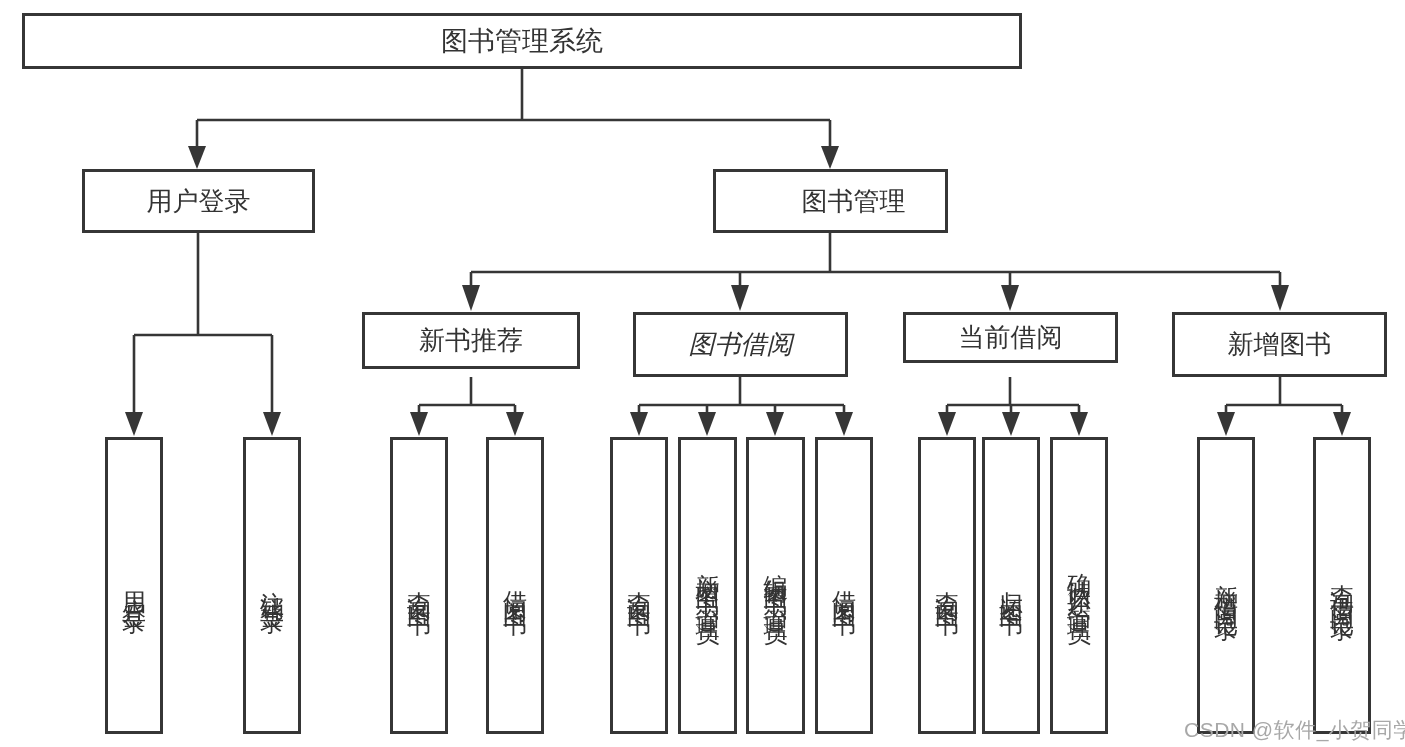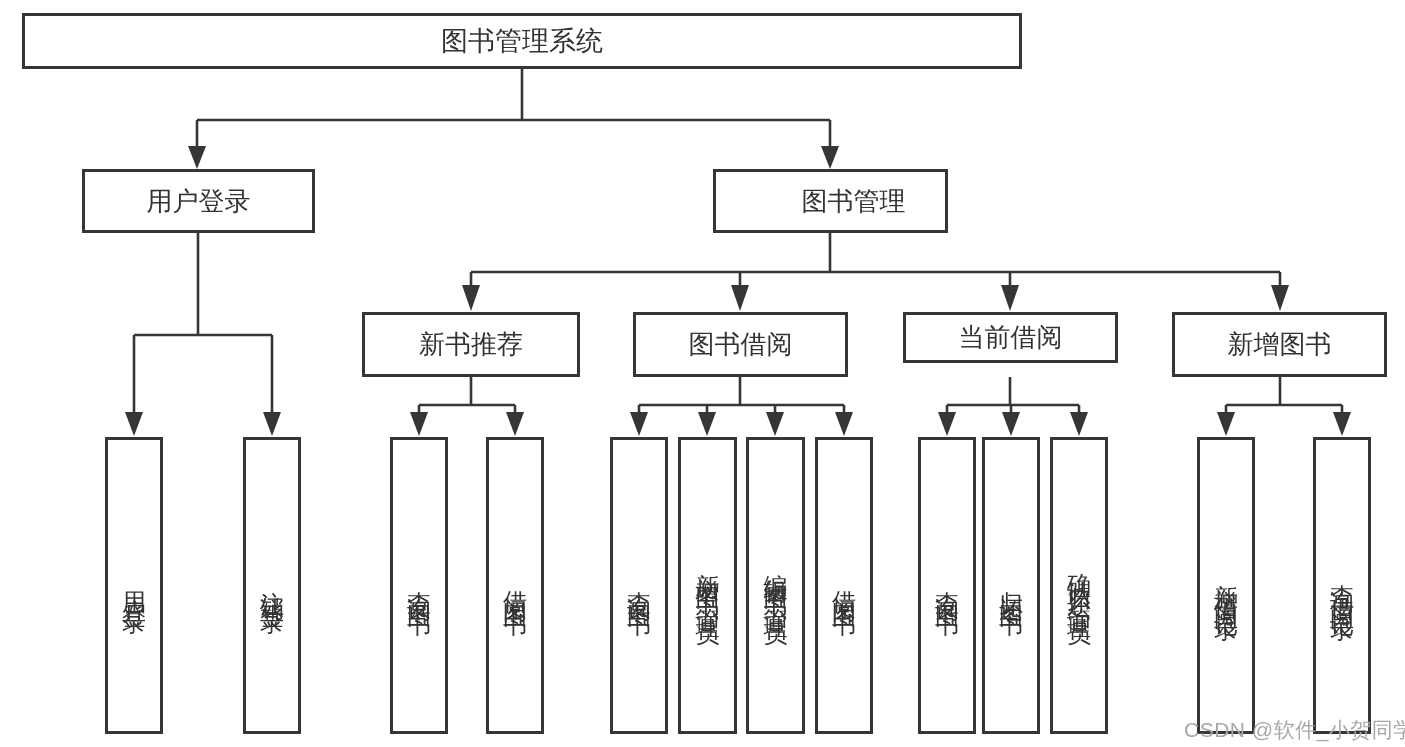--- a/index.html
+++ b/index.html
@@ -122,22 +122,22 @@
       <polygon points="1226,436 1217,412 1235,412"></polygon>
       <polygon points="1342,436 1333,412 1351,412"></polygon>
     </g>
   </svg>
 
   <div class="node root" style="left:22px; top:13px; width:1000px; height:56px;">图书管理系统</div>
 
   <div class="node lvl2" style="left:82px; top:169px; width:233px; height:64px;">用户登录</div>
   <div class="node lvl2" style="left:713px; top:169px; width:235px; height:64px;padding-left:46px;">图书管理</div>
 
-  <div class="node lvl3" style="left:362px; top:312px; width:218px; height:65px;">新书推荐</div>
-  <div class="node lvl3" style="left:633px; top:312px; width:215px; height:65px;">图书借阅</div>
+  <div class="node lvl3" style="left:362px; top:312px; width:218px; height:57px;">新书推荐</div>
+  <div class="node lvl3" style="left:633px; top:312px; width:215px; height:65px;font-style:italic;">图书借阅</div>
   <div class="node lvl3" style="left:903px; top:312px; width:215px; height:51px;">当前借阅</div>
   <div class="node lvl3" style="left:1172px; top:312px; width:215px; height:65px;">新增图书</div>
 
   <div class="node leaf" style="left:105px; top:437px; width:58px; height:297px;">用户登录</div>
   <div class="node leaf" style="left:243px; top:437px; width:58px; height:297px;">注销登录</div>
 
   <div class="node leaf" style="left:390px; top:437px; width:58px; height:297px;">查询图书</div>
   <div class="node leaf" style="left:486px; top:437px; width:58px; height:297px;">借阅图书</div>
 
   <div class="node leaf" style="left:610px; top:437px; width:58px; height:297px;">查询图书</div>

